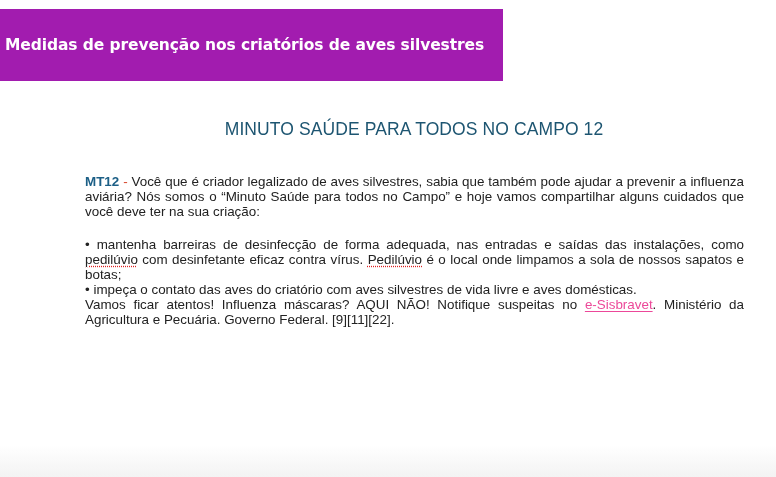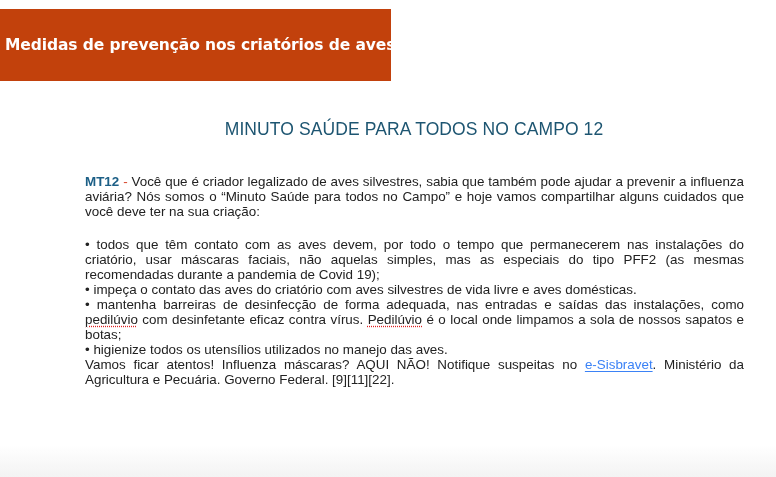--- a/index.html
+++ b/index.html
@@ -3,54 +3,52 @@
 <meta charset="utf-8">
 <style>
   html, body { margin:0; padding:0; }
   body {
     width:776px; height:477px; overflow:hidden; position:relative;
     background: linear-gradient(to bottom, #ffffff 0px, #ffffff 445px, #f3f3f3 477px);
     font-family: "DejaVu Sans", "Liberation Sans", sans-serif;
     color:#222;
   }
   .banner {
-    position:absolute; left:0; top:9px; width:391px; height:72px;
-    background:#c2410c; display:flex; align-items:center;text-align:center;
+    position:absolute; left:0; top:9px; width:503px; height:72px;
+    background:#a21caf; display:flex; align-items:center;text-align:center;
   }
   .banner-text {
     color:#fff; font-weight:bold; font-size:15.5px; padding-left:5px; white-space:nowrap;
     letter-spacing:-0.1px;
   }
   .heading {
     position:absolute; left:0; top:119px; width:828px; text-align:center;
     font-family:"Liberation Sans", sans-serif;
     font-size:17.5px; color:#1d5571; font-weight:normal; letter-spacing:0.1px;
   }
   .content {
     position:absolute; left:85px; top:174px; width:659px;
     font-family:"Liberation Sans", sans-serif;
     font-size:13.4px; line-height:15px; color:#222; text-align:justify;
   }
   .content p { margin:0; }
   .tag { color:#1c5f86; font-weight:bold; }
   .dash { color:#d6462b; }
   .gap { height:18.2px; }
   .spell { text-decoration: underline dotted #d22; text-underline-offset:2px; }
-  .link { text-decoration: underline; color:#3b82f6; text-underline-offset:2px; }
+  .link { text-decoration: underline; color:#ec4899; text-underline-offset:2px; }
 </style>
 </head>
 <body>
 
 <div class="banner">
   <span class="banner-text">Medidas de prevenção nos criatórios de aves silvestres</span>
 </div>
 
 <div class="heading">MINUTO SAÚDE PARA TODOS NO CAMPO 12</div>
 
 <div class="content">
   <p><span class="tag">MT12</span><span class="dash"> - </span><span>Você que é criador legalizado de aves silvestres, sabia que também pode ajudar a prevenir a influenza aviária? Nós somos o “Minuto Saúde para todos no Campo” e hoje vamos compartilhar alguns cuidados que você deve ter na sua criação:</span></p>
   <div class="gap"></div>
-  <p>• todos que têm contato com as aves devem, por todo o tempo que permanecerem nas instalações do criatório, usar máscaras faciais, não aquelas simples, mas as especiais do tipo PFF2 (as mesmas recomendadas durante a pandemia de Covid 19);</p>
+  <p><span>• mantenha barreiras de desinfecção de forma adequada, nas entradas e saídas das instalações, como </span><span class="spell">pedilúvio</span><span> com desinfetante eficaz contra vírus. </span><span class="spell">Pedilúvio</span><span> é o local onde limpamos a sola de nossos sapatos e botas;</span></p>
   <p>• impeça o contato das aves do criatório com aves silvestres de vida livre e aves domésticas.</p>
-  <p><span>• mantenha barreiras de desinfecção de forma adequada, nas entradas e saídas das instalações, como </span><span class="spell">pedilúvio</span><span> com desinfetante eficaz contra vírus. </span><span class="spell">Pedilúvio</span><span> é o local onde limpamos a sola de nossos sapatos e botas;</span></p>
-  <p>•  higienize todos os utensílios utilizados no manejo das aves.</p>
   <p><span>Vamos ficar atentos! Influenza máscaras? AQUI NÃO! Notifique suspeitas no </span><a class="link">e-Sisbravet</a><span>. Ministério da Agricultura e Pecuária. Governo Federal. [9][11][22].</span></p>
 </div>
 
 </body></html>

